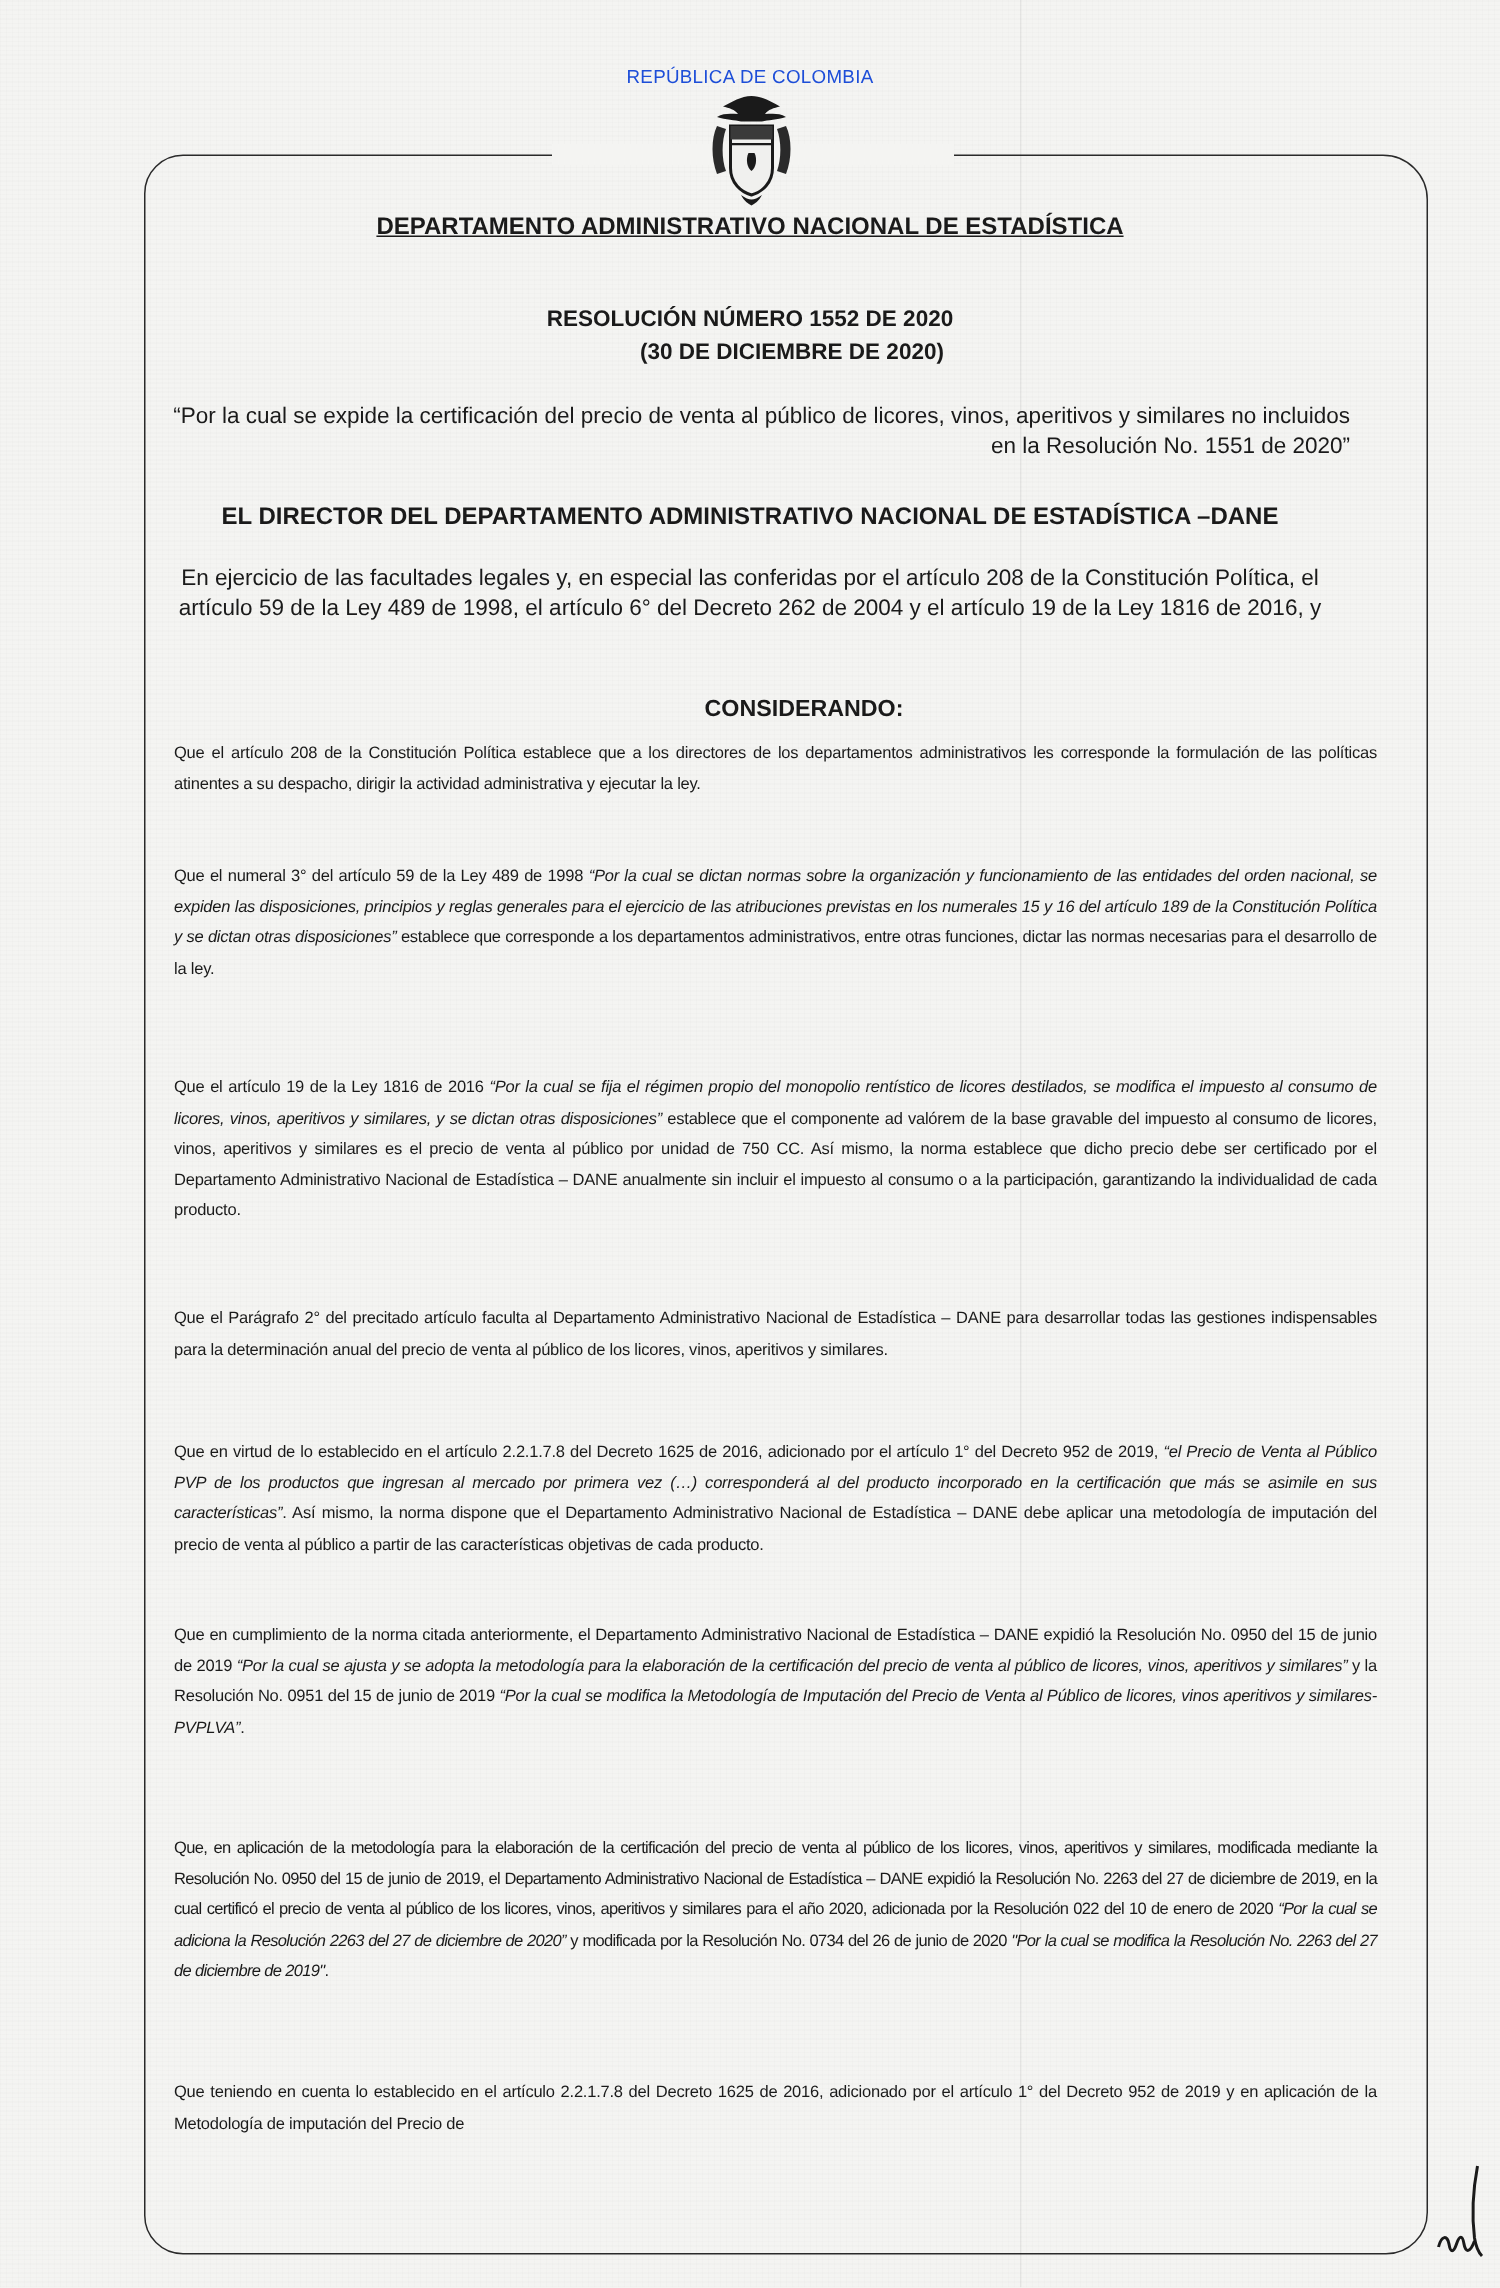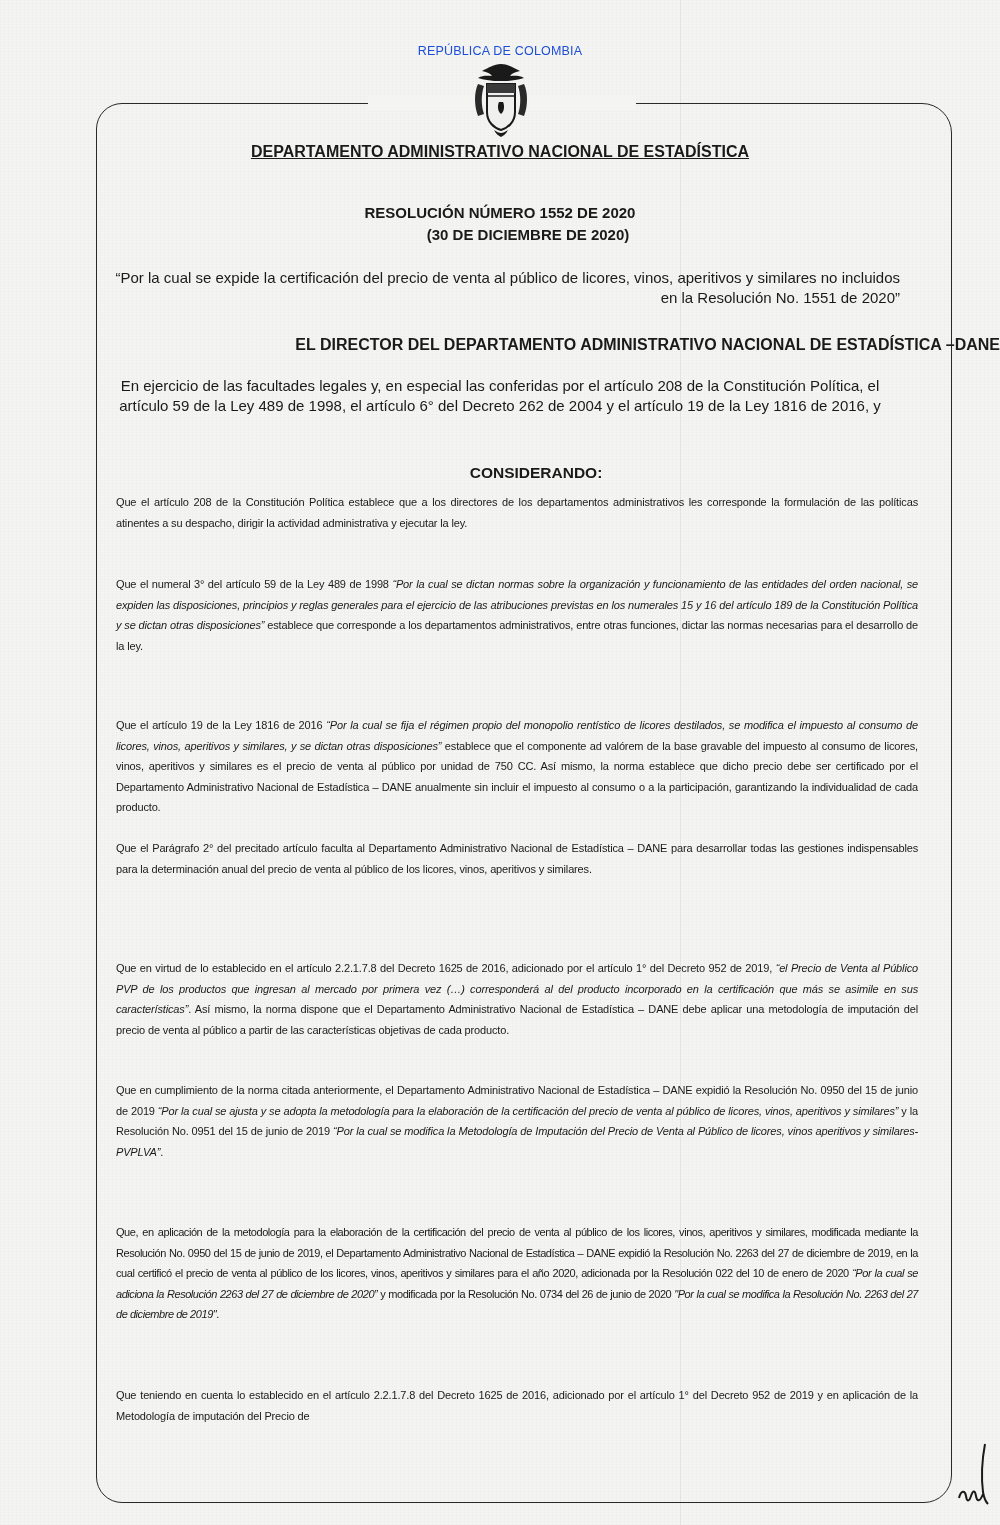--- a/index.html
+++ b/index.html
@@ -34,33 +34,33 @@
   }
   .frame-gap {
     position: absolute; left: 368px; top: 96px; width: 268px; height: 14px;
     background: #f4f4f2;
   }
   .h-center { position: absolute; left: 0; width: 1000px; text-align: center; font-weight: bold; }
   .dept { top: 143px; font-size: 16px; text-decoration: underline; }
   .resol { top: 184px; font-size: 15px; margin-top: 20px; }
   .fecha { top: 226px; font-size: 15px; margin-left: 28px; }
   .epigraph { position: absolute; left: 100px; width: 800px; top: 268px; text-align: right; font-size: 15px; line-height: 20px; }
-  .director { top: 336px; font-size: 16px; text-align: right; }
+  .director { top: 336px; font-size: 16px; }
   .facultades { position: absolute; left: 110px; width: 780px; top: 376px; text-align: center; font-size: 15px; line-height: 20px; }
   .considerando { top: 464px; font-size: 15.5px; margin-left: 36px; }
   .para {
     position: absolute; left: 116px; width: 802px;
     font-size: 11px; line-height: 20.6px; text-align: justify;
     letter-spacing: -0.15px;
   }
   .para i { font-style: italic; }
   .p1 { top: 492px; }
   .p2 { top: 574px; }
   .p3 { top: 715px; }
-  .p4 { top: 838px; }
+  .p4 { top: 869px; }
   .p5 { top: 958px; }
   .p6 { top: 1080px; }
   .p7 { top: 1222px; letter-spacing: -0.45px; }
   .p8 { top: 1385px; }
   .signature {
     position: absolute; left: 955px; top: 1440px; width: 40px; height: 70px;
   }
 </style>
 </head>
 <body>

